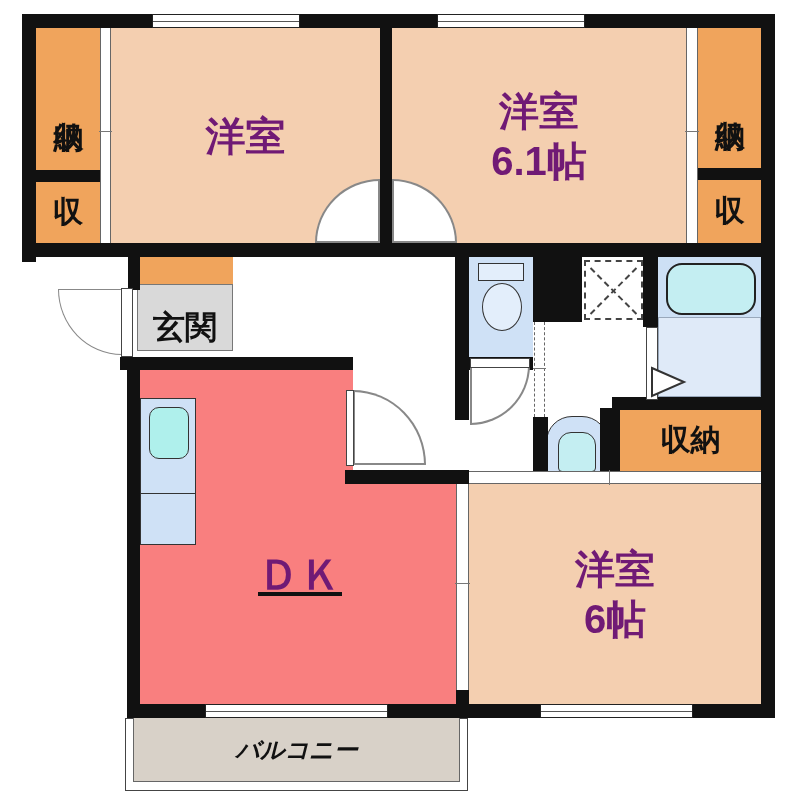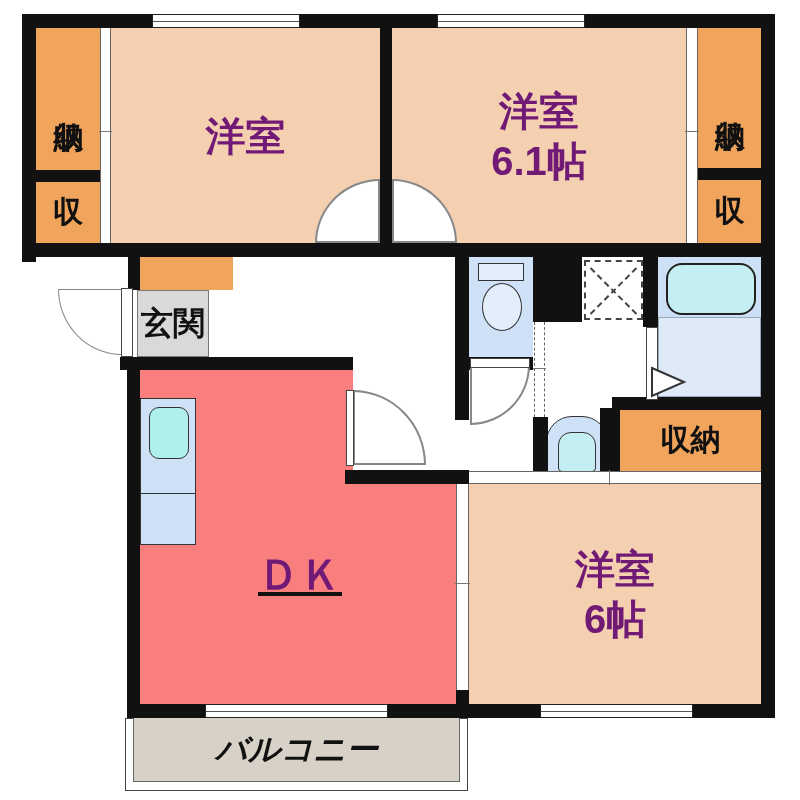--- a/index.html
+++ b/index.html
@@ -74,21 +74,21 @@
   </div>
   <div class="room" style="left:698px;top:180px;width:63px;height:63px;background:var(--closet-orange);">
     <div class="htext">収</div>
   </div>
 
   <div class="room" style="left:620px;top:410px;width:141px;height:61px;background:var(--closet-orange);">
     <div class="htext">収納</div>
   </div>
 
   <div class="abs" style="left:137px;top:257px;width:96px;height:33px;background:var(--closet-orange);"></div>
-  <div class="room" style="left:137px;top:290px;width:72px;height:67px;background:var(--entrance-gray);border:1.5px solid #777;box-sizing:border-box;">
+  <div class="room" style="left:137px;top:284px;width:96px;height:67px;background:var(--entrance-gray);border:1.5px solid #777;box-sizing:border-box;justify-content:flex-end;">
     <div class="htext" style="font-size:32px;">玄関</div>
   </div>
 
   <div class="abs" style="left:469px;top:255px;width:64px;height:102px;background:var(--water-blue);"></div>
   <div class="fixture" style="left:478px;top:263px;width:46px;height:18px;background:#e3eefb;border:1.5px solid #333;"></div>
   <div class="fixture" style="left:482px;top:283px;width:40px;height:48px;background:#e3eefb;border:1.5px solid #333;border-radius:50%;"></div>
 
   <div class="abs" style="left:658px;top:255px;width:103px;height:62px;background:var(--bath-upper);"></div>
   <div class="abs" style="left:658px;top:317px;width:103px;height:80px;background:var(--bath-lower);border:1px solid #99a8bb;box-sizing:border-box;"></div>
   <div class="fixture" style="left:666px;top:263px;width:90px;height:52px;background:var(--tub-cyan);border:2px solid #222;border-radius:16px;"></div>
@@ -161,16 +161,16 @@
   <div class="door" style="left:470px;top:365px;width:60px;height:60px;border-radius:0 0 100% 0;"></div>
   <div class="leaf" style="left:470px;top:358px;width:60px;height:10px;"></div>
 
   <div class="leaf" style="left:646px;top:327px;width:12px;height:73px;"></div>
   <svg class="abs" style="left:650px;top:366px;" width="38" height="32" viewBox="0 0 38 32">
     <polygon points="2,2 34,16 2,30" fill="#ffffff" stroke="#333" stroke-width="2"></polygon>
   </svg>
 
   <div class="abs" style="left:125px;top:718px;width:343px;height:73px;background:#fff;border:1.5px solid #444;box-sizing:border-box;"></div>
   <div class="room" style="left:133px;top:718px;width:327px;height:64px;background:var(--balcony-beige);border:1.5px solid #666;border-top:none;box-sizing:border-box;">
-    <div class="htext" style="font-size:32px;font-style:italic;">バルコニー</div>
+    <div class="htext" style="font-size:24px;font-style:italic;">バルコニー</div>
   </div>
 
 </div>
 
 </body></html>

